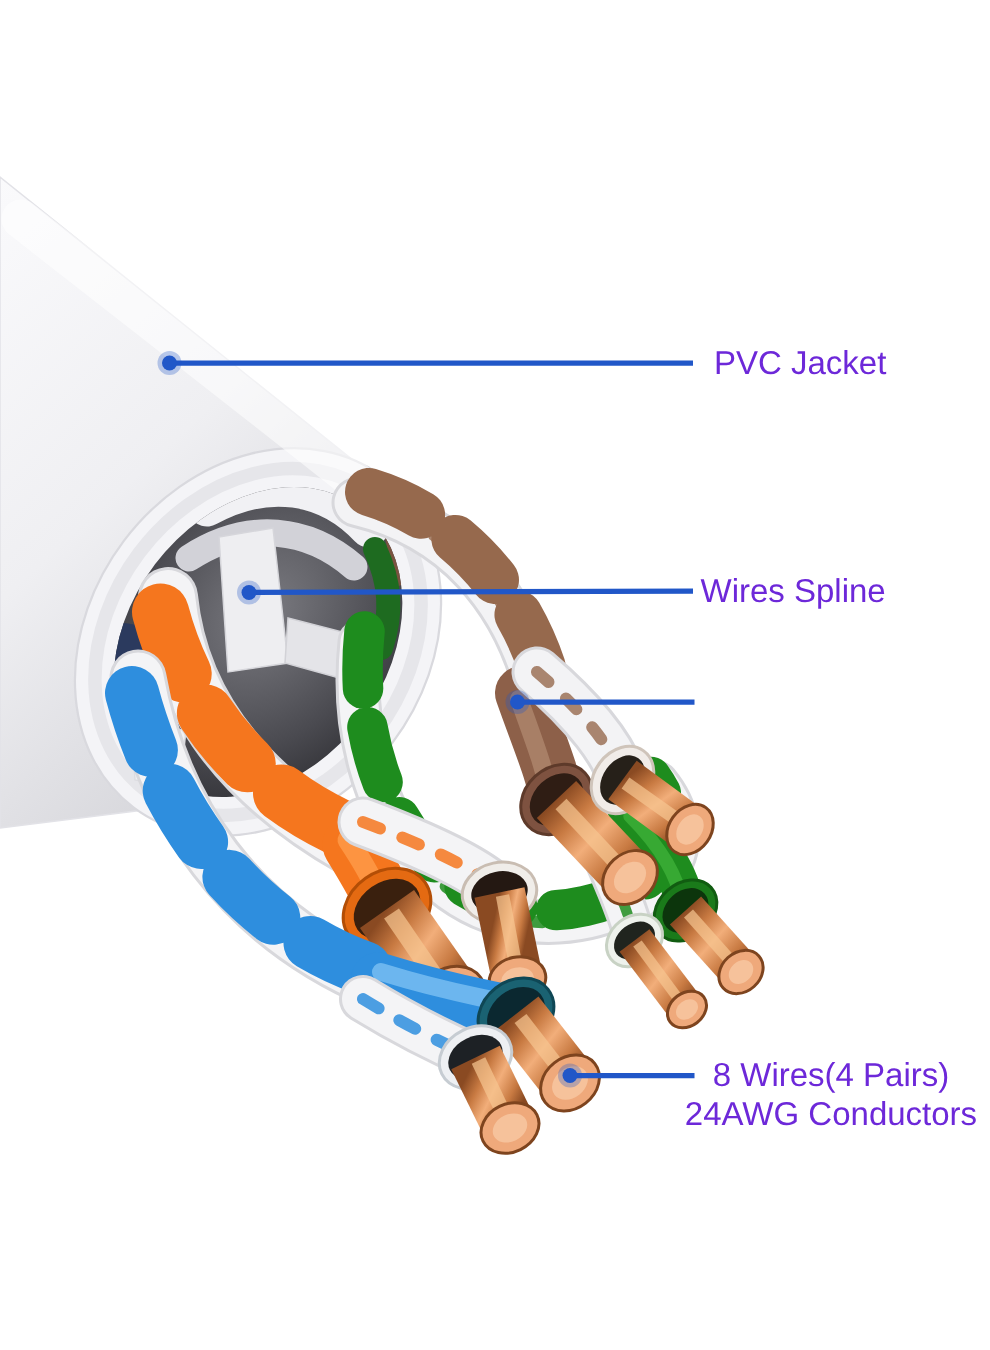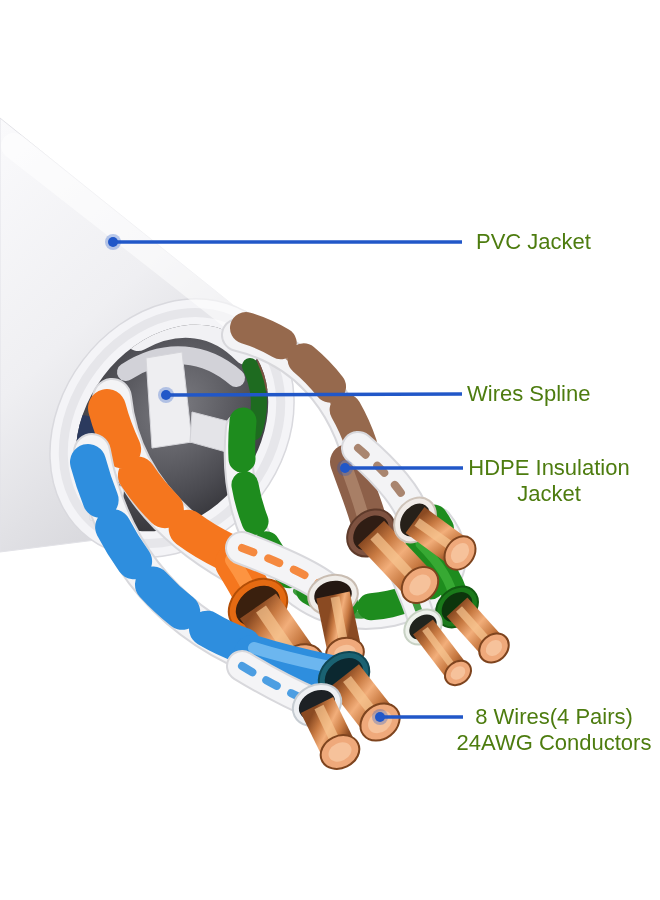--- a/index.html
+++ b/index.html
@@ -4,21 +4,21 @@
 <style>
   html,body{margin:0;padding:0;}
   body{
     width:660px;height:900px;position:relative;overflow:hidden;
     background:#ffffff;
     font-family:"Liberation Sans", sans-serif;
   }
   #stage{position:absolute;left:0;top:0;width:660px;height:900px;}
   svg{position:absolute;left:0;top:0;}
   .label{
-    position:absolute;font-size:22px;line-height:26px;color:#4d7c0f;
+    position:absolute;font-size:22px;line-height:26px;color:#6d28d9;
     white-space:nowrap;
   }
   .label .l2{white-space:nowrap;}
   #lbl-pvc{left:476px;top:229px;}
   #lbl-cross{left:467px;top:381px;}
   #lbl-hdpe{left:438px;top:455px;width:222px;text-align:center;}
   #lbl-wires{left:440px;top:704px;width:228px;text-align:center;}
 </style>
 </head>
 <body>
@@ -200,23 +200,19 @@
 </svg>
 
 <div class="label" id="lbl-pvc">
   <div>PVC Jacket</div>
 </div>
 
 <div class="label" id="lbl-cross">
   <div>Wires Spline</div>
 </div>
 
-<div class="label" id="lbl-hdpe">
-  <div>HDPE Insulation</div>
-  <div class="l2">Jacket</div>
-</div>
 
 <div class="label" id="lbl-wires">
   <div>8 Wires(4 Pairs)</div>
   <div class="l2">24AWG Conductors</div>
 </div>
 
 </div>
 
 </body></html>

